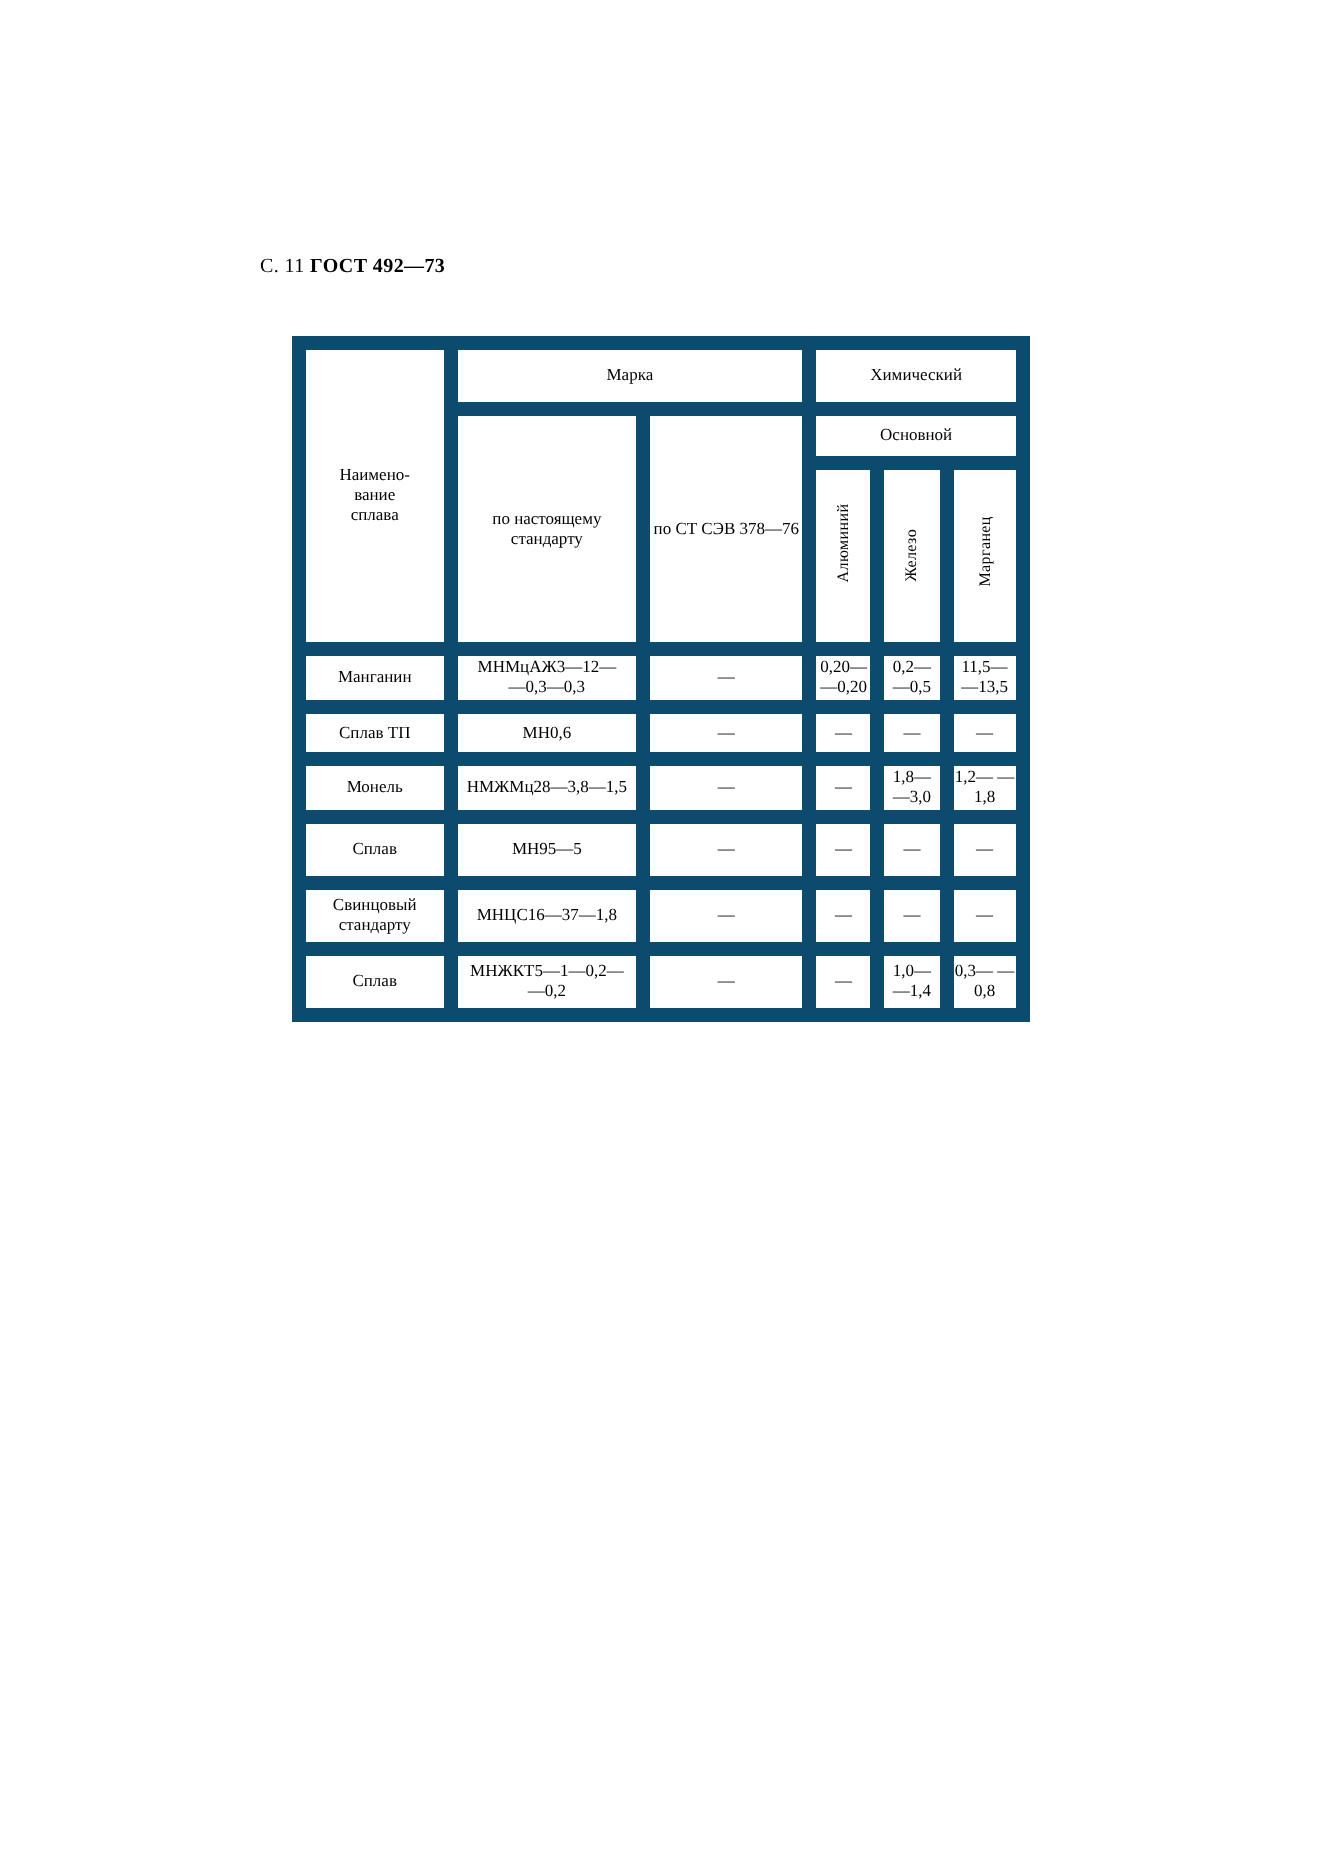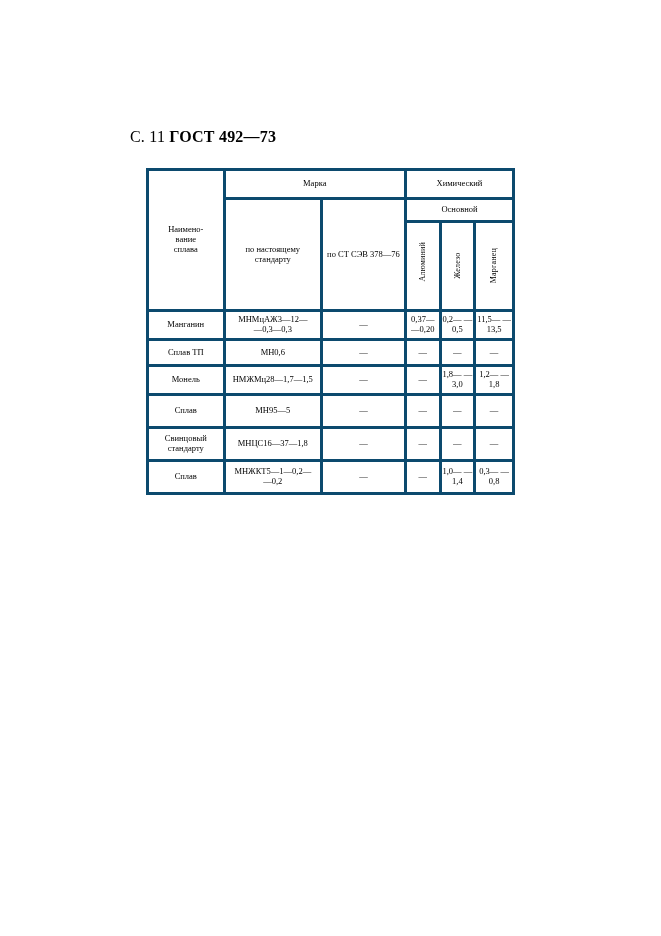--- a/index.html
+++ b/index.html
@@ -18,38 +18,38 @@
   .page {
     position: absolute;
     left: 0; top: 0;
     width: 661px;
     height: 936px;
   }
   .page-header {
     position: absolute;
     left: 130px;
     top: 128px;
-    font-size: 16px;
+    font-size: 10px;
     font-weight: bold;
     letter-spacing: 0.2px;
     white-space: nowrap;
   }
   .page-header .pg {
     font-weight: normal;
   }
   table.spec {
     position: absolute;
     left: 146px;
     top: 168px;
     width: 369px;
     border-collapse: collapse;
     table-layout: fixed;
   }
   table.spec td, table.spec th {
-    border: 3px solid #0c4a6e;
+    border: 7px solid #0c4a6e;
     padding: 0;
     vertical-align: middle;
     text-align: center;
     font-weight: normal;
     font-size: 8.5px;
     line-height: 1.15;
     margin-top: 16px;
   }
   
   .c-name   { width: 73px; }
@@ -162,21 +162,21 @@
       <tr class="r1">
         <td class="row-name">Манганин</td>
         <td class="row-std">
           <span class="frac">
             <span class="top">МНМцАЖ3—12—</span>
             <span class="bot">—0,3—0,3</span>
           </span>
         </td>
         <td class="dash">—</td>
         <td class="row-val">
-          <span class="top">0,37—</span>
+          <span class="top">0,20—</span>
           <span class="bot">—0,20</span>
         </td>
         <td class="row-val">
           <span class="top">0,2—</span>
           <span class="bot">—0,5</span>
         </td>
         <td class="row-val">
           <span class="top">11,5—</span>
           <span class="bot">—13,5</span>
         </td>
@@ -186,21 +186,21 @@
         <td class="row-name">Сплав ТП</td>
         <td class="row-std">МН0,6</td>
         <td class="dash">—</td>
         <td class="row-val">—</td>
         <td class="row-val">—</td>
         <td class="row-val">—</td>
       </tr>
 
       <tr class="r3">
         <td class="row-name">Монель</td>
-        <td class="row-std">НМЖМц28—1,7—1,5</td>
+        <td class="row-std">НМЖМц28—3,8—1,5</td>
         <td class="dash">—</td>
         <td class="row-val">—</td>
         <td class="row-val">
           <span class="top">1,8—</span>
           <span class="bot">—3,0</span>
         </td>
         <td class="row-val">
           <span class="top">1,2—</span>
           <span class="bot">—1,8</span>
         </td>

